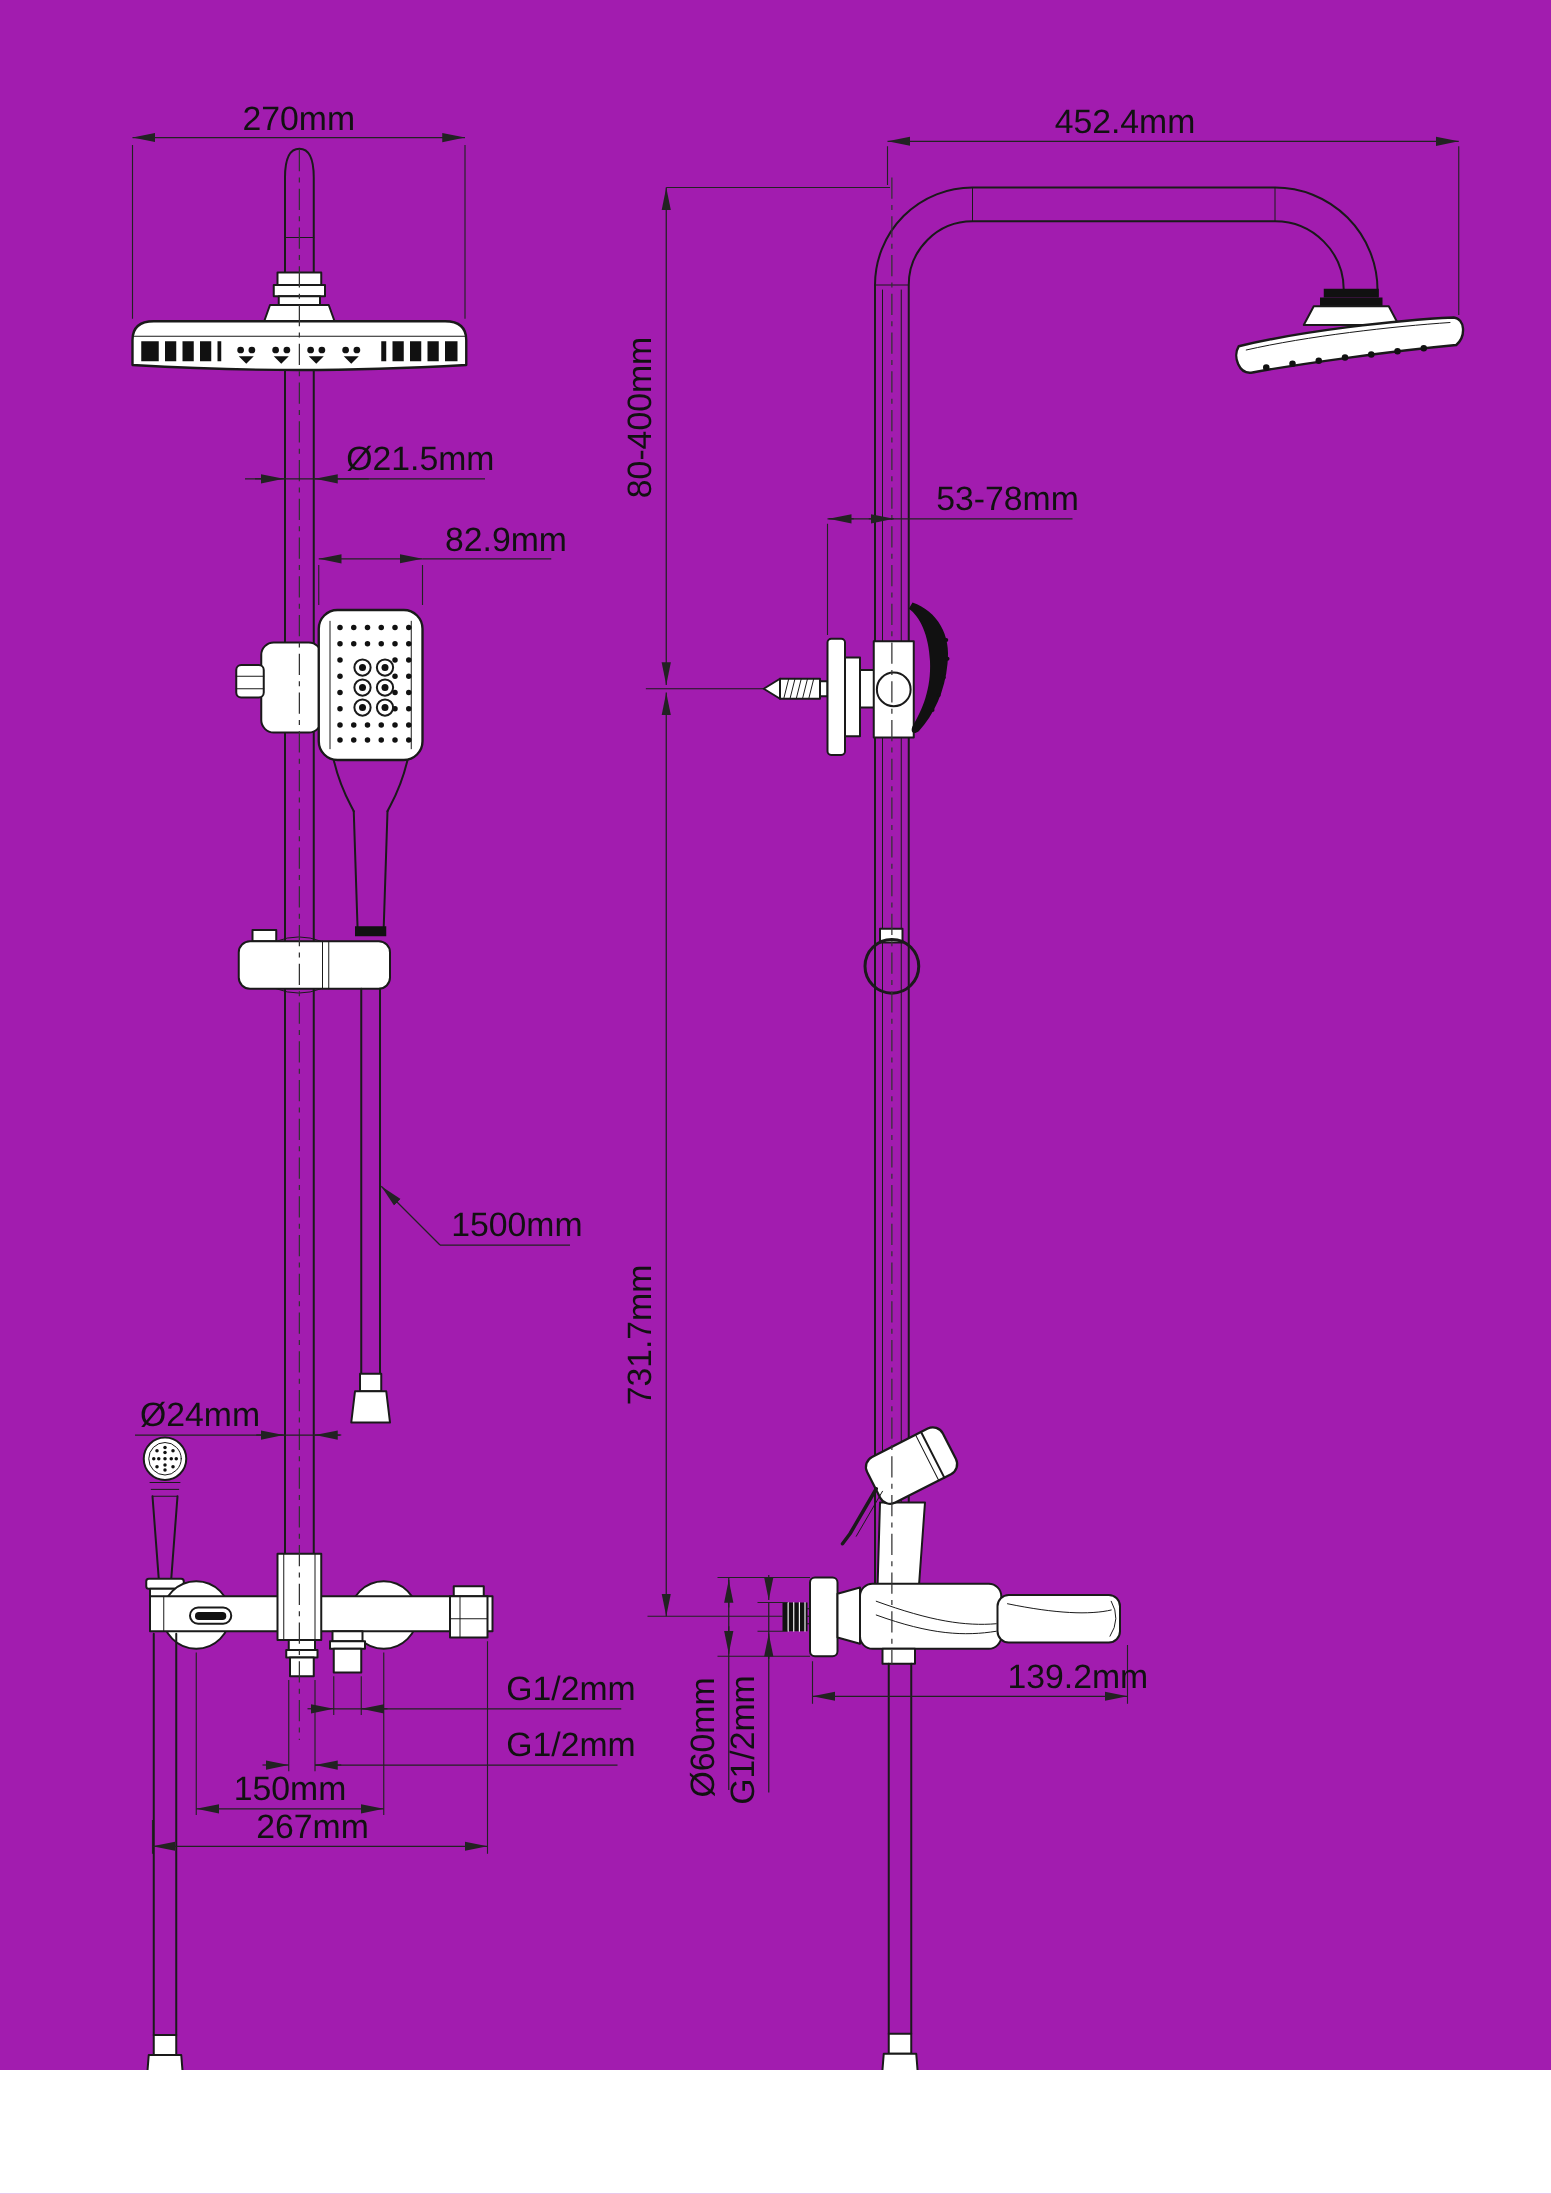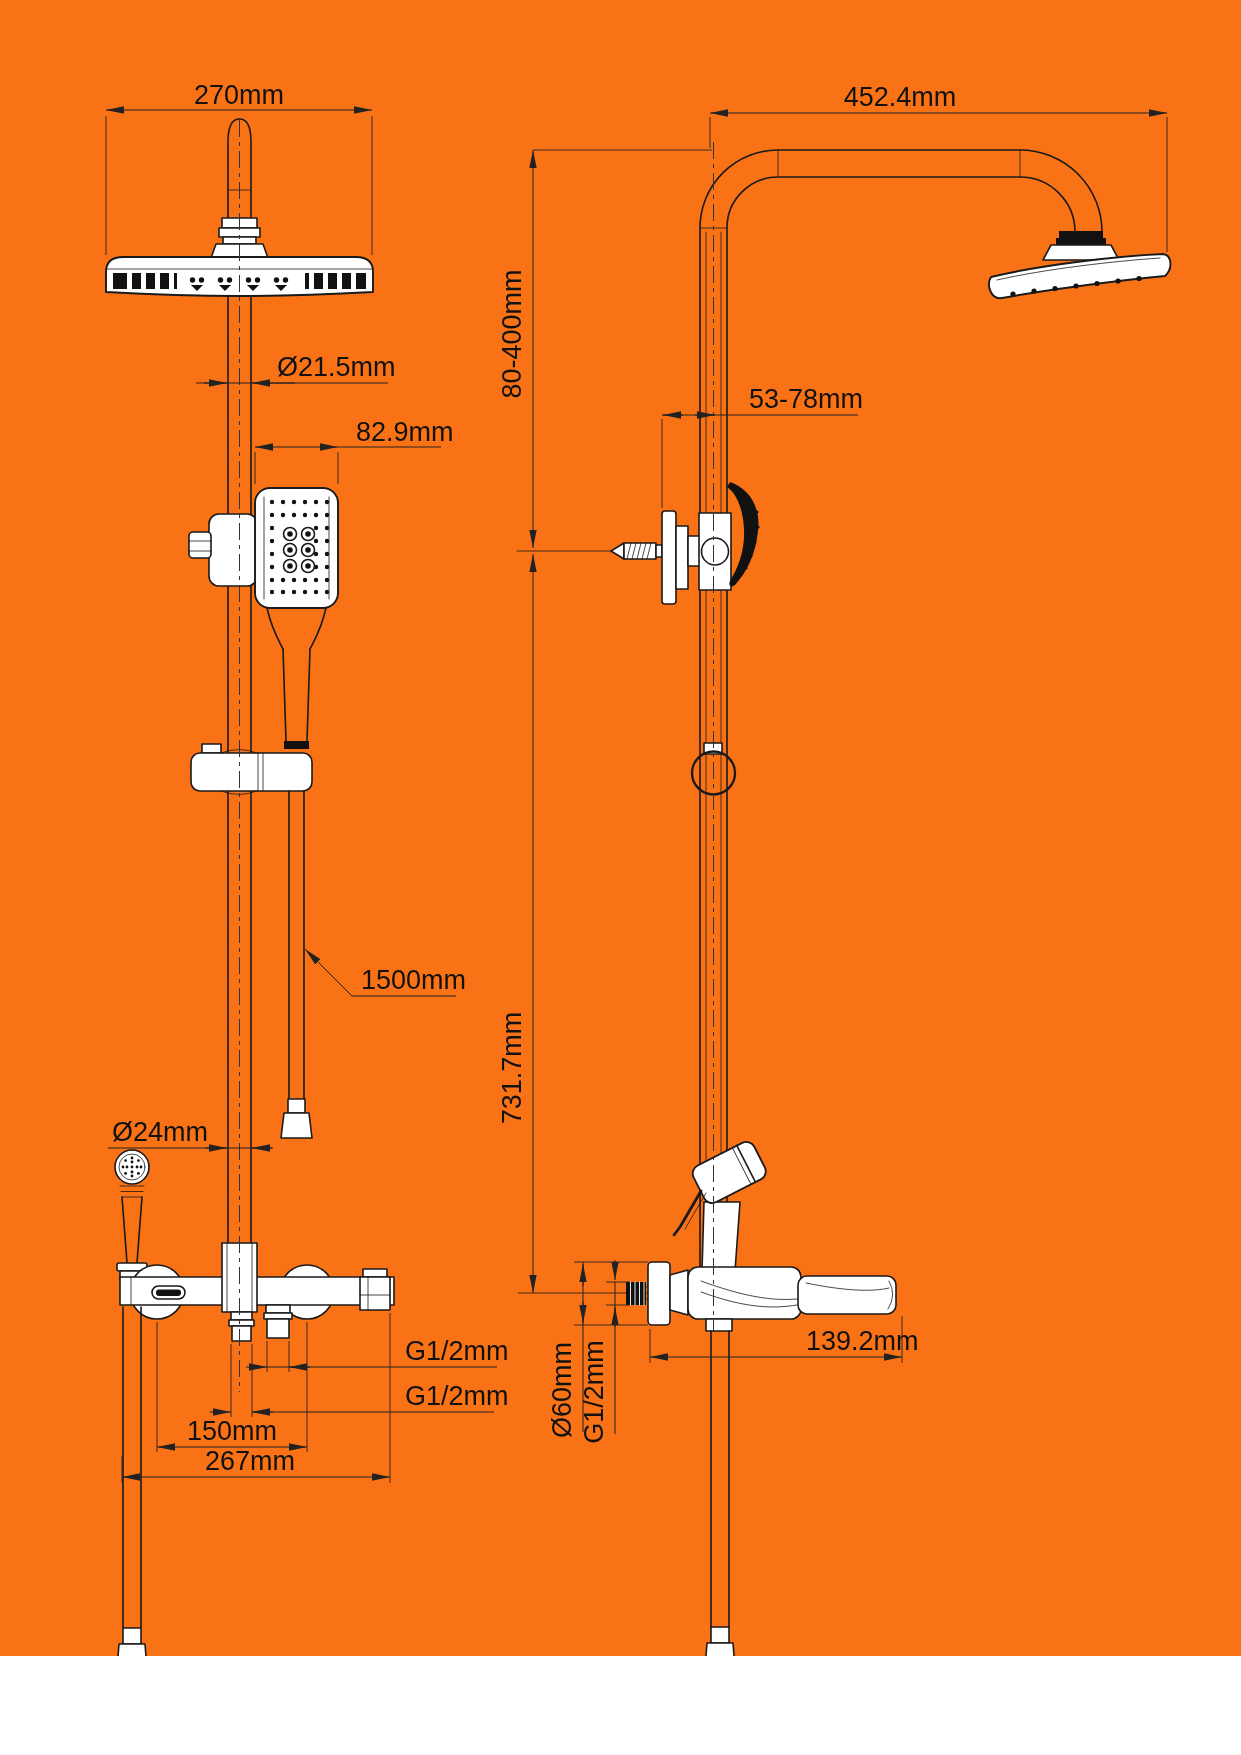--- a/index.html
+++ b/index.html
@@ -1,16 +1,16 @@
 <!DOCTYPE html>
 <html><head>
 <meta charset="utf-8">
 <style>
   html,body{margin:0;padding:0;background:#fff;}
-  #stage{width:1241px;height:1656px;background:#f97316;position:relative;margin:0 auto;}
+  #stage{width:1241px;height:1656px;background:#a21caf;position:relative;margin:0 auto;}
   svg{display:block;}
   .part{stroke:#1a1a1a;stroke-width:1.6;fill:none;stroke-linecap:round;stroke-linejoin:round;}
   .pw{fill:#fff;}
   .pk{fill:#111;stroke:none;}
   .thin{stroke-width:0.8;}
   .thick{stroke-width:2.4;}
   .dim{stroke:#222;stroke-width:1;fill:none;}
   .dimthin{stroke:#222;stroke-width:0.9;fill:none;}
   text{font-family:"Liberation Sans","DejaVu Sans",sans-serif;font-size:27px;fill:#111;}
   .cl{stroke:#333;stroke-width:1;fill:none;stroke-dasharray:17 5 4 5;}

